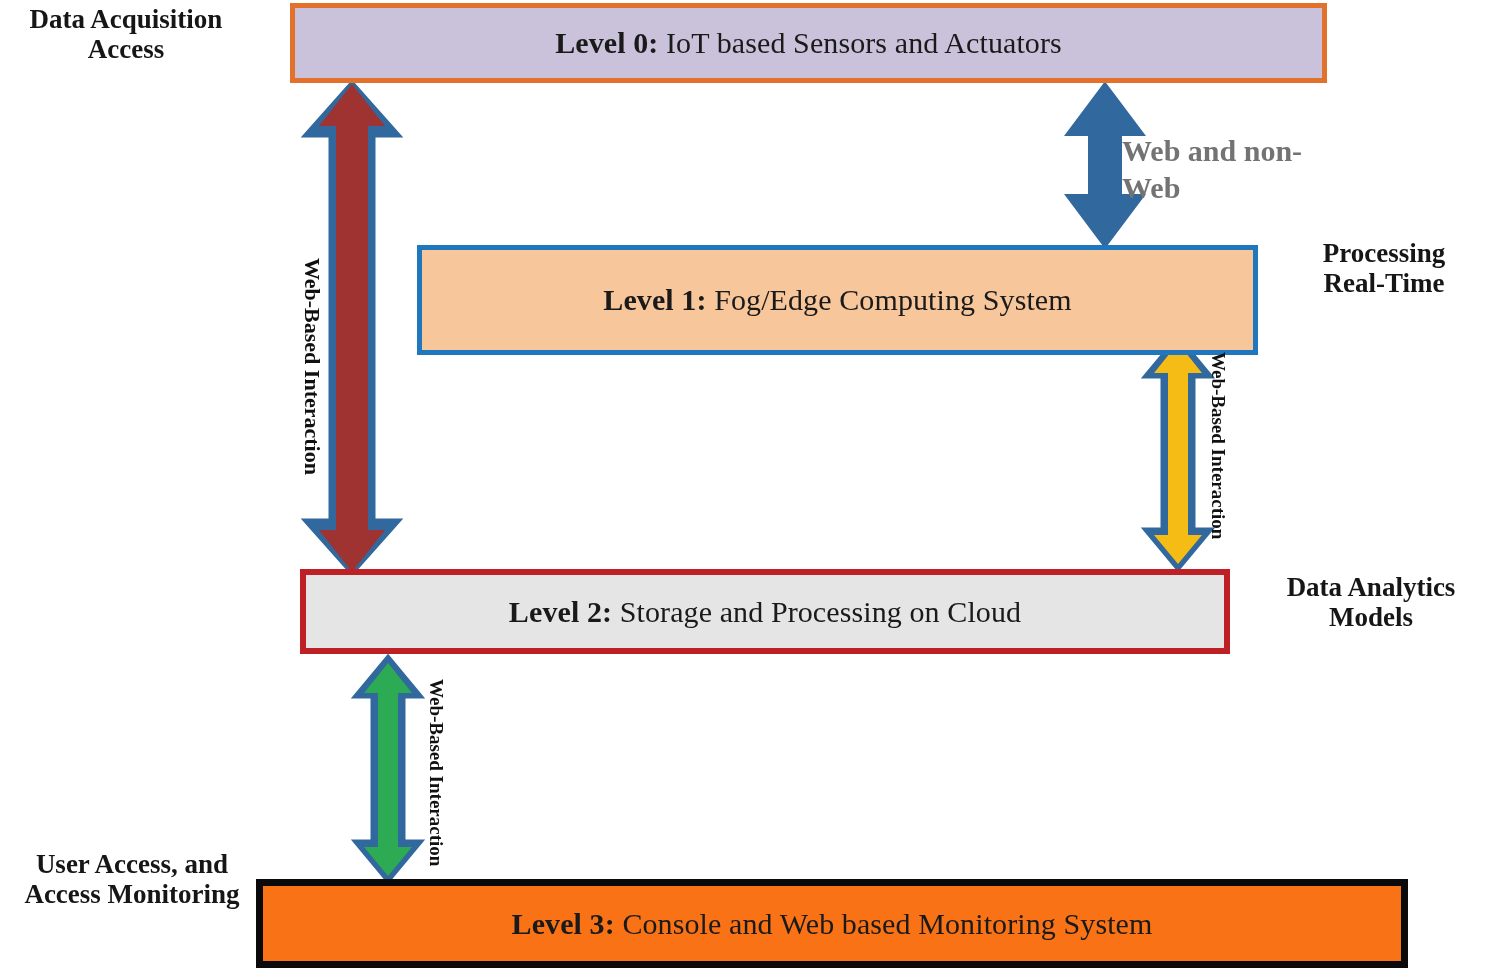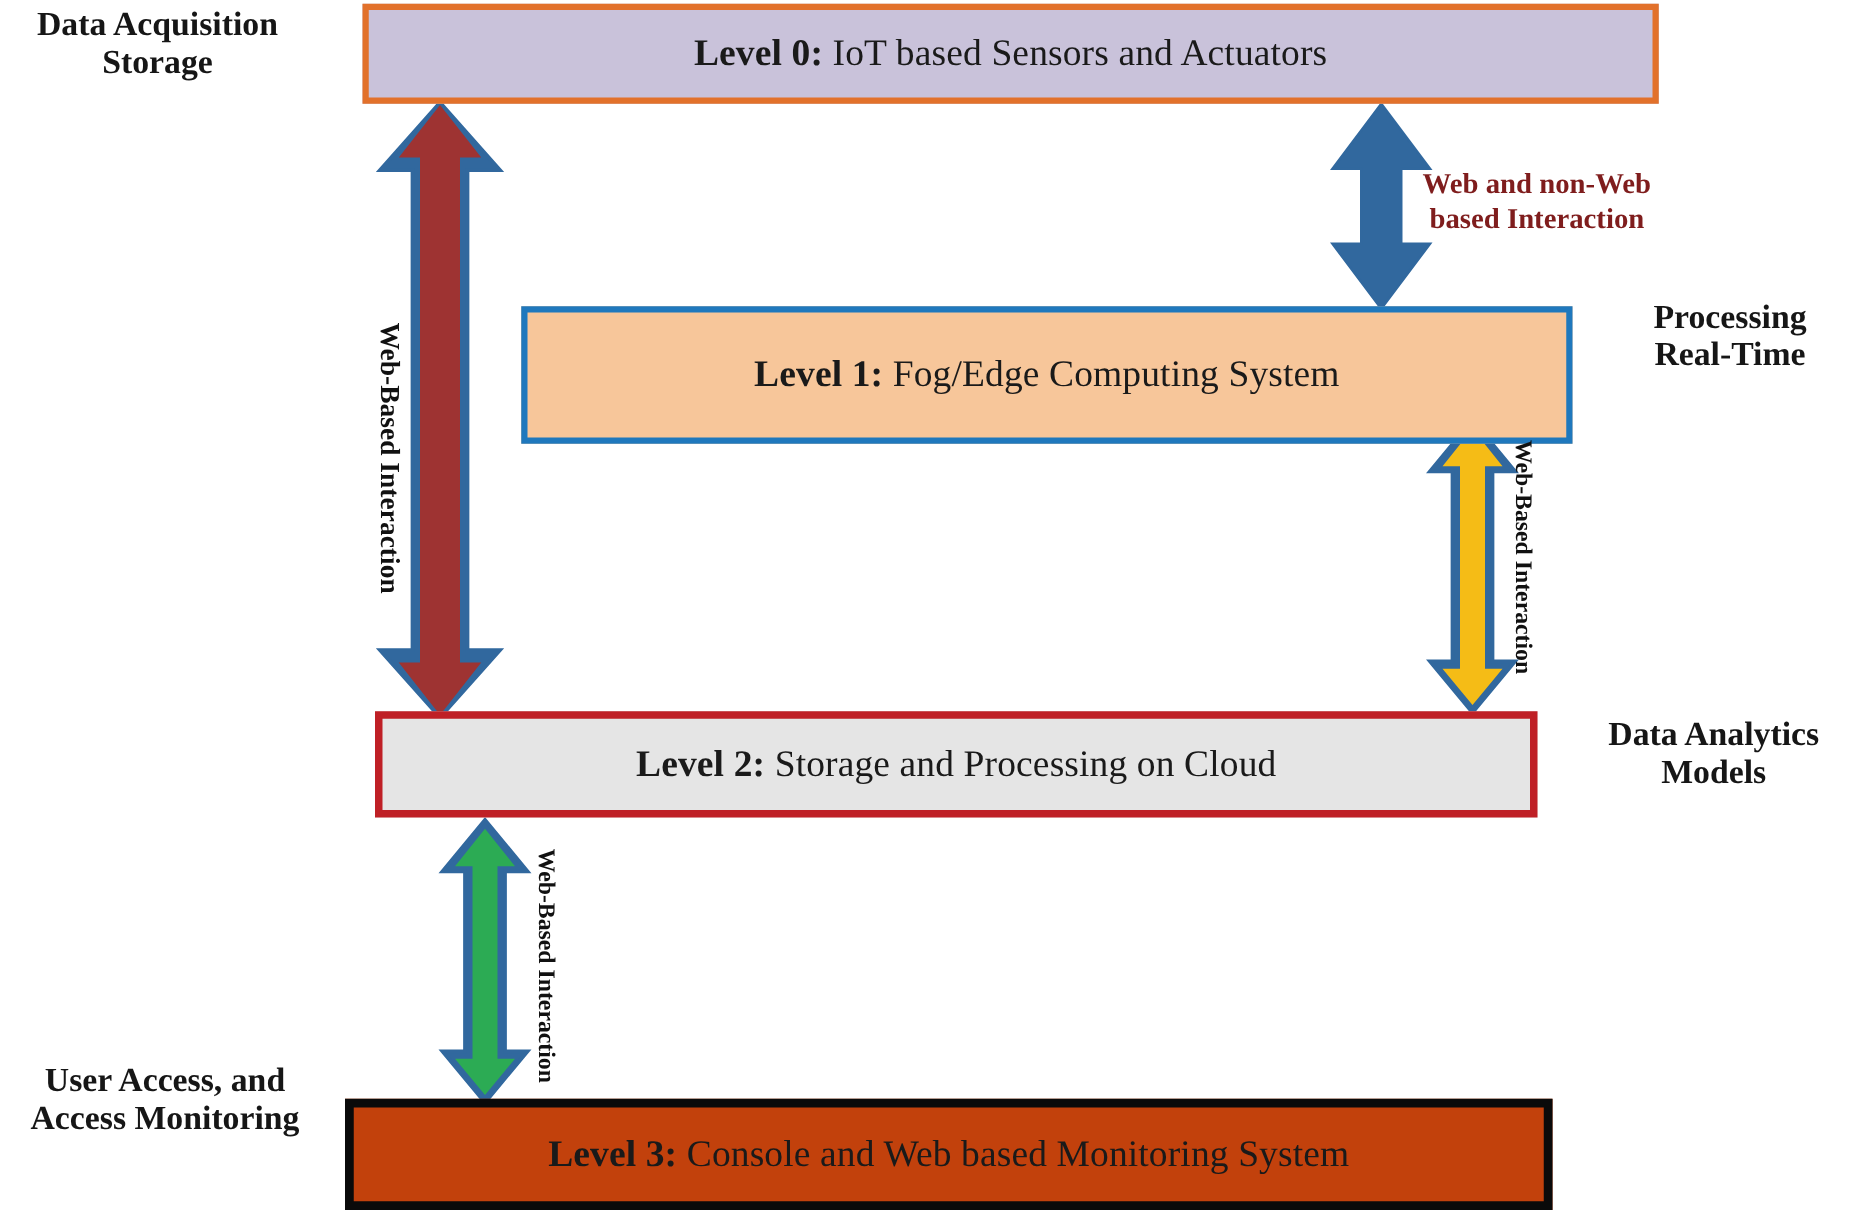--- a/index.html
+++ b/index.html
@@ -44,22 +44,22 @@
     left: 417px; top: 245px; width: 841px; height: 110px;
     background: #f7c69a;
     border: 5px solid #1f78bd;
   }
   #level2-box {
     left: 300px; top: 569px; width: 930px; height: 85px;
     background: #e5e5e5;
     border: 6px solid #bf2026;
   }
   #level3-box {
-    left: 276px; top: 879px; width: 966px; height: 89px;
-    background: #c2410c;
+    left: 256px; top: 879px; width: 1152px; height: 89px;
+    background: #f97316;
     border: 7px solid #0a0a0a;
   }
 
   
   .side-label {
     position: absolute;
     font-weight: bold;
     font-size: 27px;
     line-height: 1.12;
     color: #161616;
@@ -103,35 +103,35 @@
     top: 679px;
     font-size: 19px;
     transform: rotate(90deg);
   }
   #txt-top-arrow {
     position: absolute;
     left: 1122px;
     top: 133px;
     width: 215px;
     font-weight: bold;
-    font-size: 23px;
+    font-size: 30px;
     line-height: 1.22;
-    color: #7f1d1d;
-    text-align: center;
+    color: #737373;
+    text-align: left;
     z-index: 7;
   }
 </style>
 </head>
 <body>
 
 <div id="canvas">
 
   <div class="side-label" id="label-data-acq">
     <div>Data Acquisition</div>
-    <div>Storage</div>
+    <div>Access</div>
   </div>
 
   <div class="side-label" id="label-local">
     <div>Processing</div>
     <div>Real-Time</div>
   </div>
 
   <div class="side-label" id="label-analytics">
     <div>Data Analytics</div>
     <div>Models</div>
@@ -156,21 +156,20 @@
     <polygon points="40,10 64,40 50,40 50,202 64,202 40,231 16,202 30,202 30,40 16,40" fill="#f5bc16" stroke="none"></polygon>
   </svg>
 
   <svg class="arrow-svg" id="arrow-l2-l3" style="left:348px; top:653px;" width="80" height="232" viewBox="0 0 80 232">
     <polygon points="40,3 74,44 56,44 56,188 74,188 40,229 6,188 24,188 24,44 6,44" fill="#31689e" stroke="#31689e" stroke-width="3"></polygon>
     <polygon points="40,10 64,40 50,40 50,194 64,194 40,223 16,194 30,194 30,40 16,40" fill="#2cab54" stroke="none"></polygon>
   </svg>
 
   <div id="txt-top-arrow">
     <div>Web and non-Web</div>
-    <div>based Interaction</div>
   </div>
 
   <div class="arrow-text-rot" id="txt-left-arrow">Web-Based Interaction</div>
 
   <div class="arrow-text-rot" id="txt-mid-arrow">Web-Based Interaction</div>
 
   <div class="arrow-text-rot" id="txt-bottom-arrow">Web-Based Interaction</div>
 
   <div class="level-box" id="level0-box">
     <div class="level-label">

